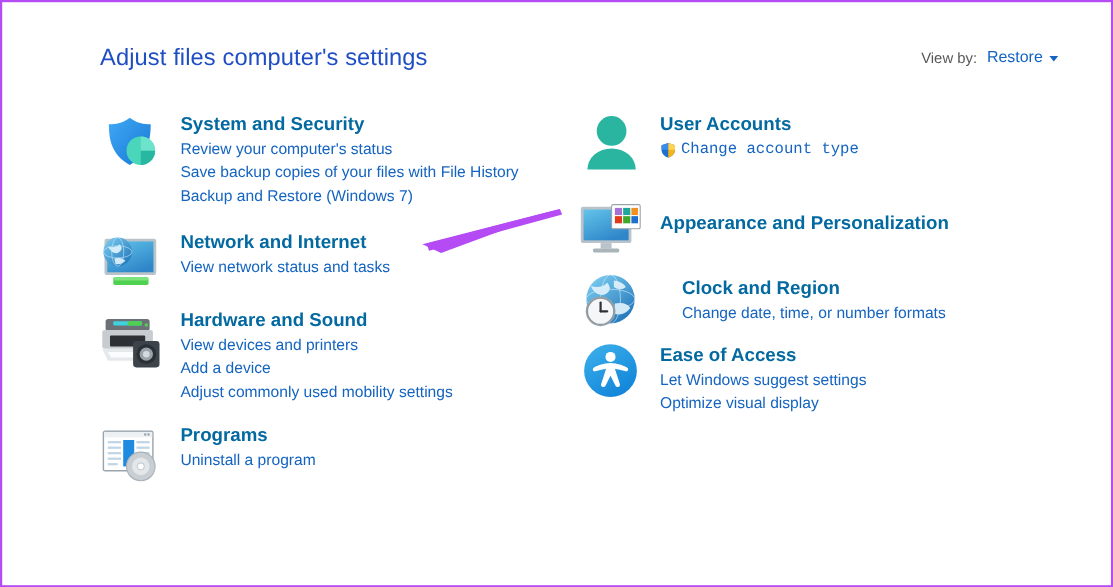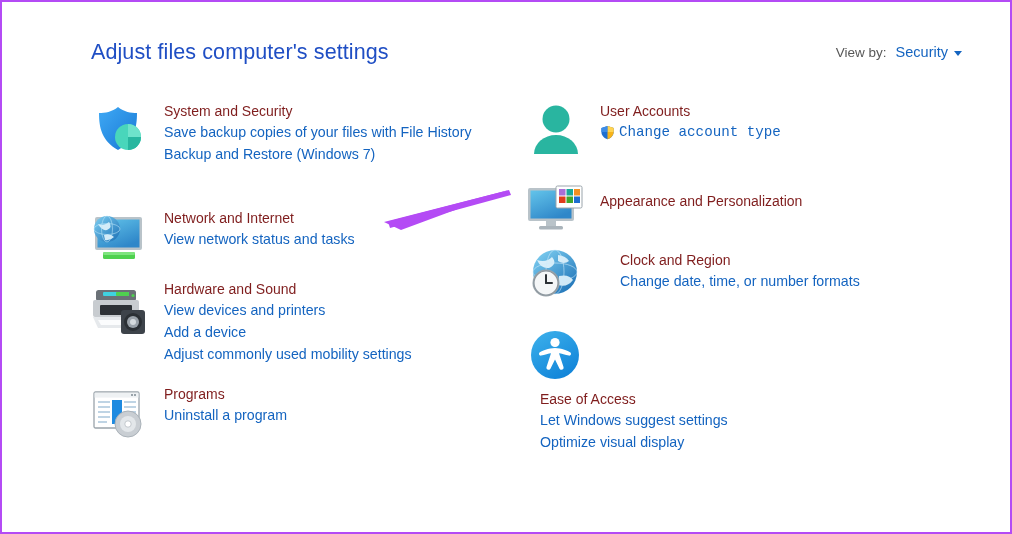--- a/index.html
+++ b/index.html
@@ -71,25 +71,26 @@
     position: relative;
     width: 60px;
     height: 56px;
     flex: 0 0 60px;
   }
   .cat-body {
     padding-left: 14px;
     padding-top: 1px;
   }
   .cat-title {
-    font-size: 14px;
-    color: #7f1d1d;
+    font-size: 17px;
+    color: #0369a1;
     line-height: 1.15;
     white-space: nowrap;
     margin-bottom: 3px;
+    font-weight: bold;
   }
   .cat-link {
     font-size: 14.2px;
     color: #1464c0;
     line-height: 1.53;
     white-space: nowrap;
     display: block;
   }
   .cat-link.with-shield {
     display: flex;
@@ -129,21 +130,21 @@
 </style>
 </head>
 <body>
 
 <div class="screen">
 
   <div class="page-title">Adjust files computer's settings</div>
 
   <div class="viewby">
     <span class="viewby-label">View by:</span>
-    <span class="viewby-value">Security</span>
+    <span class="viewby-value">Restore</span>
     <span class="caret"></span>
   </div>
 
   <div class="col col-left">
 
     <div class="category" style="top:100px;left:0;">
       <div class="cat-icon">
         <svg class="ic-shield" width="52" height="52" viewBox="0 0 52 52">
           <defs>
             <linearGradient id="shg" x1="0" y1="0" x2="1" y2="1">
@@ -152,20 +153,21 @@
             </linearGradient>
           </defs>
           <path d="M24 3 C18 8 11 9 5 9 C5 24 8 37 24 46 C40 37 43 24 43 9 C37 9 30 8 24 3 Z" fill="url(#shg)"></path>
           <circle cx="34" cy="33" r="13" fill="#49d6bb"></circle>
           <path d="M34 33 L34 20 A13 13 0 0 1 47 33 Z" fill="#6ee3cb"></path>
           <path d="M34 33 L47 33 A13 13 0 0 1 34 46 Z" fill="#28b7a0"></path>
         </svg>
       </div>
       <div class="cat-body">
         <div class="cat-title">System and Security</div>
+        <a class="cat-link">Review your computer's status</a>
         <a class="cat-link">Save backup copies of your files with File History</a>
         <a class="cat-link">Backup and Restore (Windows 7)</a>
       </div>
     </div>
 
     <div class="category" style="top:207px;left:0;">
       <div class="cat-icon">
         <svg class="ic-network" width="58" height="52" viewBox="0 0 58 52">
           <defs>
             <linearGradient id="scr" x1="0" y1="0" x2="0.6" y2="1">
@@ -322,21 +324,21 @@
           <line x1="18" y1="36" x2="18" y2="28" stroke="#2c3136" stroke-width="2" stroke-linecap="round"></line>
           <line x1="18" y1="36" x2="24" y2="36" stroke="#2c3136" stroke-width="2" stroke-linecap="round"></line>
         </svg>
       </div>
       <div class="cat-body">
         <div class="cat-title" style="margin-top:4px;">Clock and Region</div>
         <a class="cat-link">Change date, time, or number formats</a>
       </div>
     </div>
 
-    <div class="category" style="top:328px;left:0;flex-direction:column;">
+    <div class="category" style="top:310px;left:0;">
       <div class="cat-icon">
         <svg class="ic-ease" width="52" height="52" viewBox="0 0 52 52">
           <defs>
             <linearGradient id="eag" x1="0.2" y1="0" x2="0.8" y2="1">
               <stop offset="0" stop-color="#3aaeea"></stop>
               <stop offset="1" stop-color="#0f82d8"></stop>
             </linearGradient>
           </defs>
           <circle cx="25" cy="25" r="24" fill="url(#eag)"></circle>
           <circle cx="25" cy="12.5" r="4.6" fill="#ffffff"></circle>

